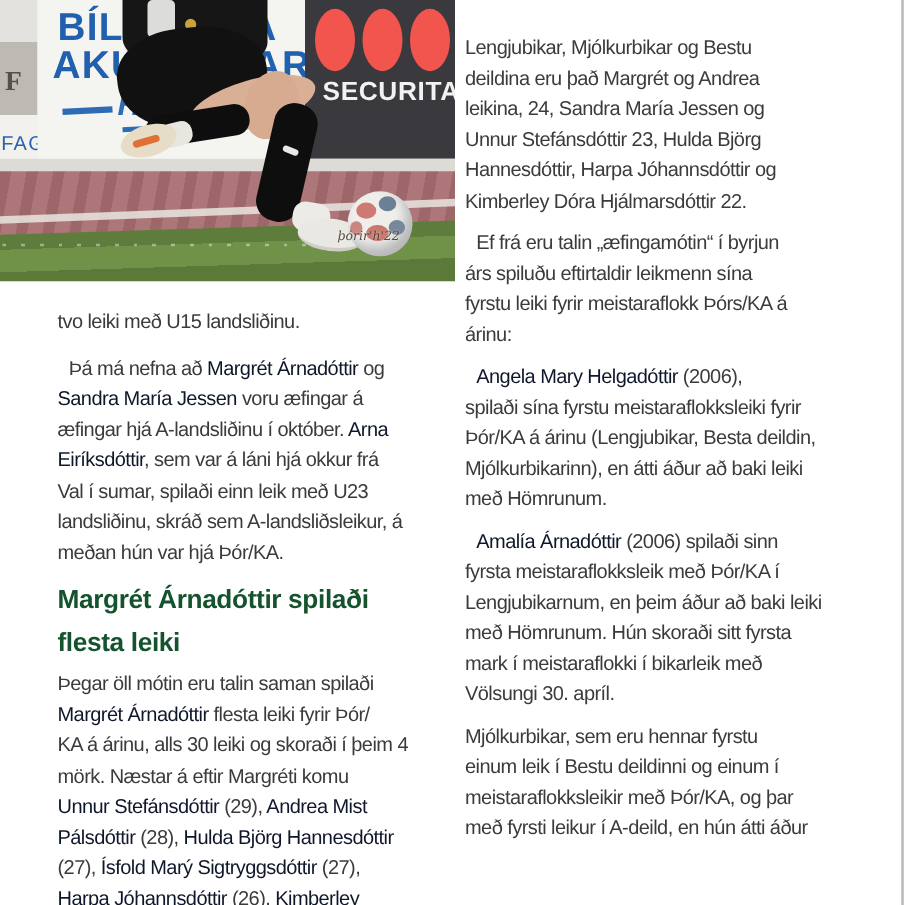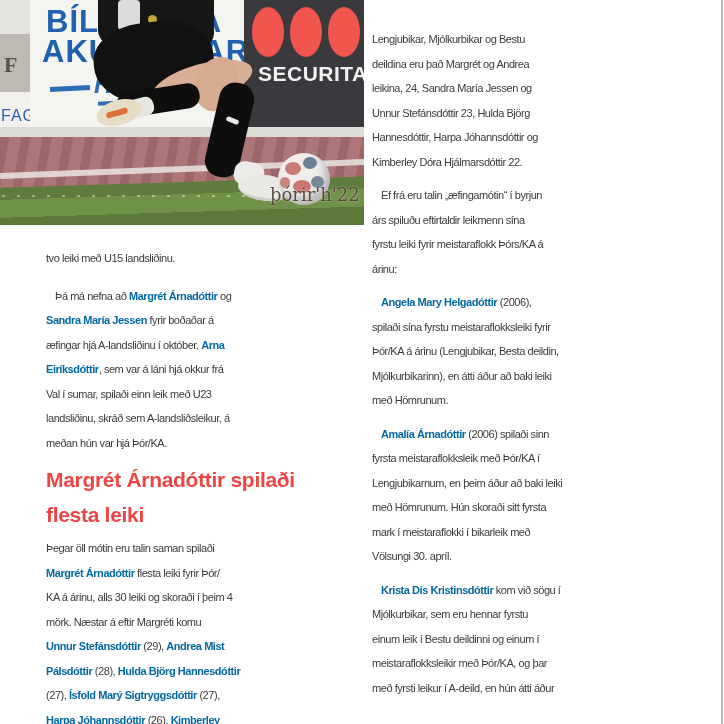--- a/index.html
+++ b/index.html
@@ -45,34 +45,34 @@
   .ankle{left:234px;top:162px;width:30px;height:24px;background:#ecebe7;border-radius:10px;transform:rotate(10deg)}
   .shoe-kick{left:238px;top:175px;width:54px;height:23px;background:#e9e8e3;border-radius:50%;transform:rotate(6deg);border-bottom:3px solid #cfcdc6}
   .ball{left:278px;top:153px;width:52px;height:52px;border-radius:50%;background:#efeeea;
         box-shadow:inset -5px -7px 9px rgba(40,40,60,.28)}
   .blob{position:absolute;border-radius:50%}
   .blob.r1{left:7px;top:9px;width:16px;height:13px;background:#cd7a72}
   .blob.b1{left:25px;top:4px;width:14px;height:12px;background:#6b7f95}
   .blob.r2{left:15px;top:27px;width:18px;height:13px;background:#c9766e}
   .blob.b2{left:33px;top:23px;width:13px;height:12px;background:#77889b}
   .blob.r3{left:2px;top:24px;width:10px;height:11px;background:#c9857e}
-  .watermark{left:270px;top:184px;font-family:"DejaVu Serif",serif;font-size:18px;
+  .watermark{left:270px;top:184px;font-family:"DejaVu Serif",serif;font-style:italic;font-size:10px;
      color:rgba(72,58,42,.9);text-shadow:0 0 2px rgba(255,255,255,.7);white-space:nowrap}
   
   .edge-line{position:absolute;left:721px;top:0;width:2px;height:724px;background:#b9b9b9}
   
   .col{position:absolute;color:#3b3b3b}
   .para{margin:0}
   .col-left .para{margin-bottom:13px}
   .col-right .para{margin-bottom:9px}
-  .tline{height:24.5px;line-height:24.5px;white-space:nowrap;font-size:11px;letter-spacing:-0.45px}
-  .tline .b{font-weight:bold;color:#0369a1}
+  .tline{height:24.5px;line-height:24.5px;white-space:nowrap;font-size:16px;letter-spacing:-0.45px}
+  .tline .b{font-weight:normal;color:#0f172a}
   .ind{padding-left:9px}
   .para.heading{margin:-6px 0 4px 0}
-  .heading .tline{font-size:21px;line-height:35px;height:35px;font-weight:bold;color:#ef4444;letter-spacing:-0.3px}
+  .heading .tline{font-size:21px;line-height:35px;height:35px;font-weight:bold;color:#14532d;letter-spacing:-0.3px}
 </style>
 </head>
 <body>
 
 <div class="photo">
 
   <div class="abs leftstrip"></div>
   <div class="abs strip-f">F</div>
   <div class="abs strip-fag">FAG</div>
   <div class="abs whiteboard"></div>
@@ -118,21 +118,21 @@
   </div>
   <div class="abs watermark">þórir'h'22</div>
 </div>
 
 <div class="col col-left" style="left: 46px; top: 246px; width: 320px;">
     <div class="para body">
       <div class="tline"><span>tvo leiki með U15 landsliðinu.</span></div>
     </div>
     <div class="para body">
       <div class="tline ind"><span>Þá má nefna að </span><span class="b">Margrét Árnadóttir</span><span> og</span></div>
-      <div class="tline"><span class="b">Sandra María Jessen</span><span> fyrir boðaðar á</span></div>
+      <div class="tline"><span class="b">Sandra María Jessen</span><span> voru æfingar á</span></div>
       <div class="tline"><span>æfingar hjá A-landsliðinu í október. </span><span class="b">Arna</span></div>
       <div class="tline"><span class="b">Eiríksdóttir</span><span>, sem var á láni hjá okkur frá</span></div>
       <div class="tline"><span>Val í sumar, spilaði einn leik með U23</span></div>
       <div class="tline"><span>landsliðinu, skráð sem A-landsliðsleikur, á</span></div>
       <div class="tline"><span>meðan hún var hjá Þór/KA.</span></div>
     </div>
     <div class="para heading">
       <div class="tline"><span>Margrét Árnadóttir spilaði</span></div>
       <div class="tline"><span>flesta leiki</span></div>
     </div>
@@ -171,21 +171,20 @@
     </div>
     <div class="para body">
       <div class="tline ind"><span class="b">Amalía Árnadóttir</span><span> (2006) spilaði sinn</span></div>
       <div class="tline"><span>fyrsta meistaraflokksleik með Þór/KA í</span></div>
       <div class="tline"><span>Lengjubikarnum, en þeim áður að baki leiki</span></div>
       <div class="tline"><span>með Hömrunum. Hún skoraði sitt fyrsta</span></div>
       <div class="tline"><span>mark í meistaraflokki í bikarleik með</span></div>
       <div class="tline"><span>Völsungi 30. apríl.</span></div>
     </div>
     <div class="para body">
-      <div class="tline ind"><span class="b">Krista Dís Kristinsdóttir</span><span> kom við sögu í</span></div>
       <div class="tline"><span>Mjólkurbikar, sem eru hennar fyrstu</span></div>
       <div class="tline"><span>einum leik í Bestu deildinni og einum í</span></div>
       <div class="tline"><span>meistaraflokksleikir með Þór/KA, og þar</span></div>
       <div class="tline"><span>með fyrsti leikur í A-deild, en hún átti áður</span></div>
     </div>
   </div>
 
 <div class="edge-line"></div>
 
 </body></html>

